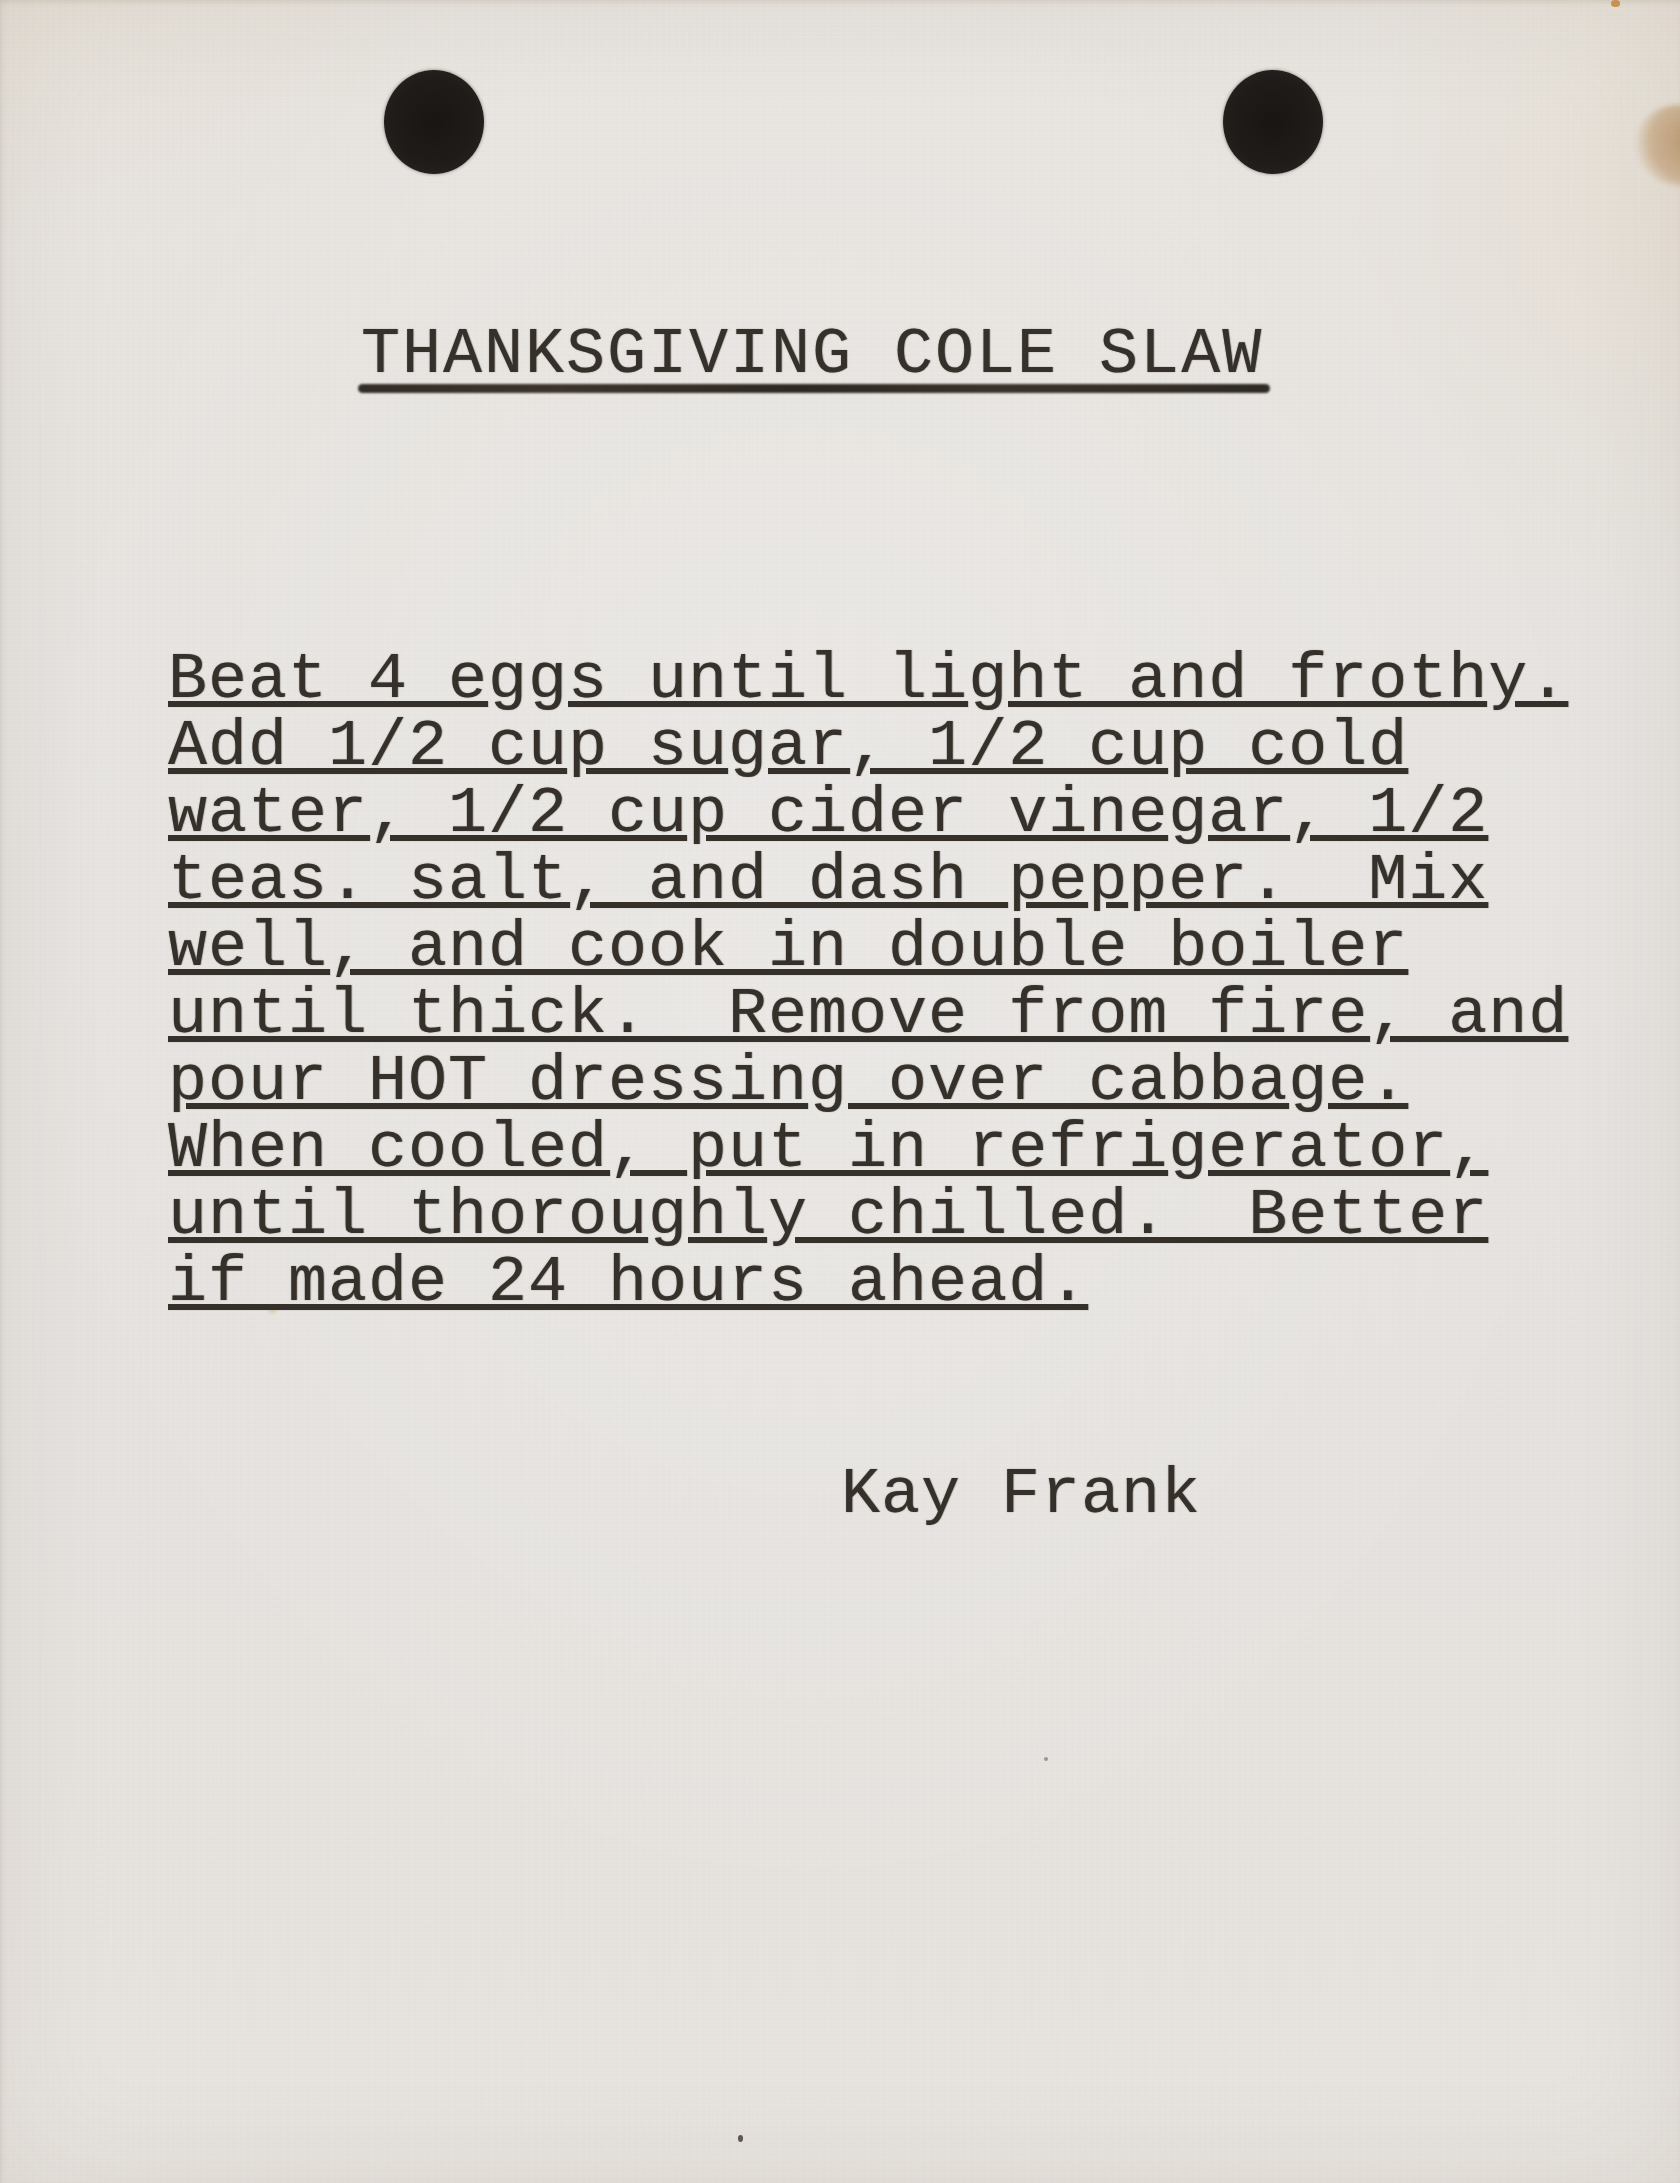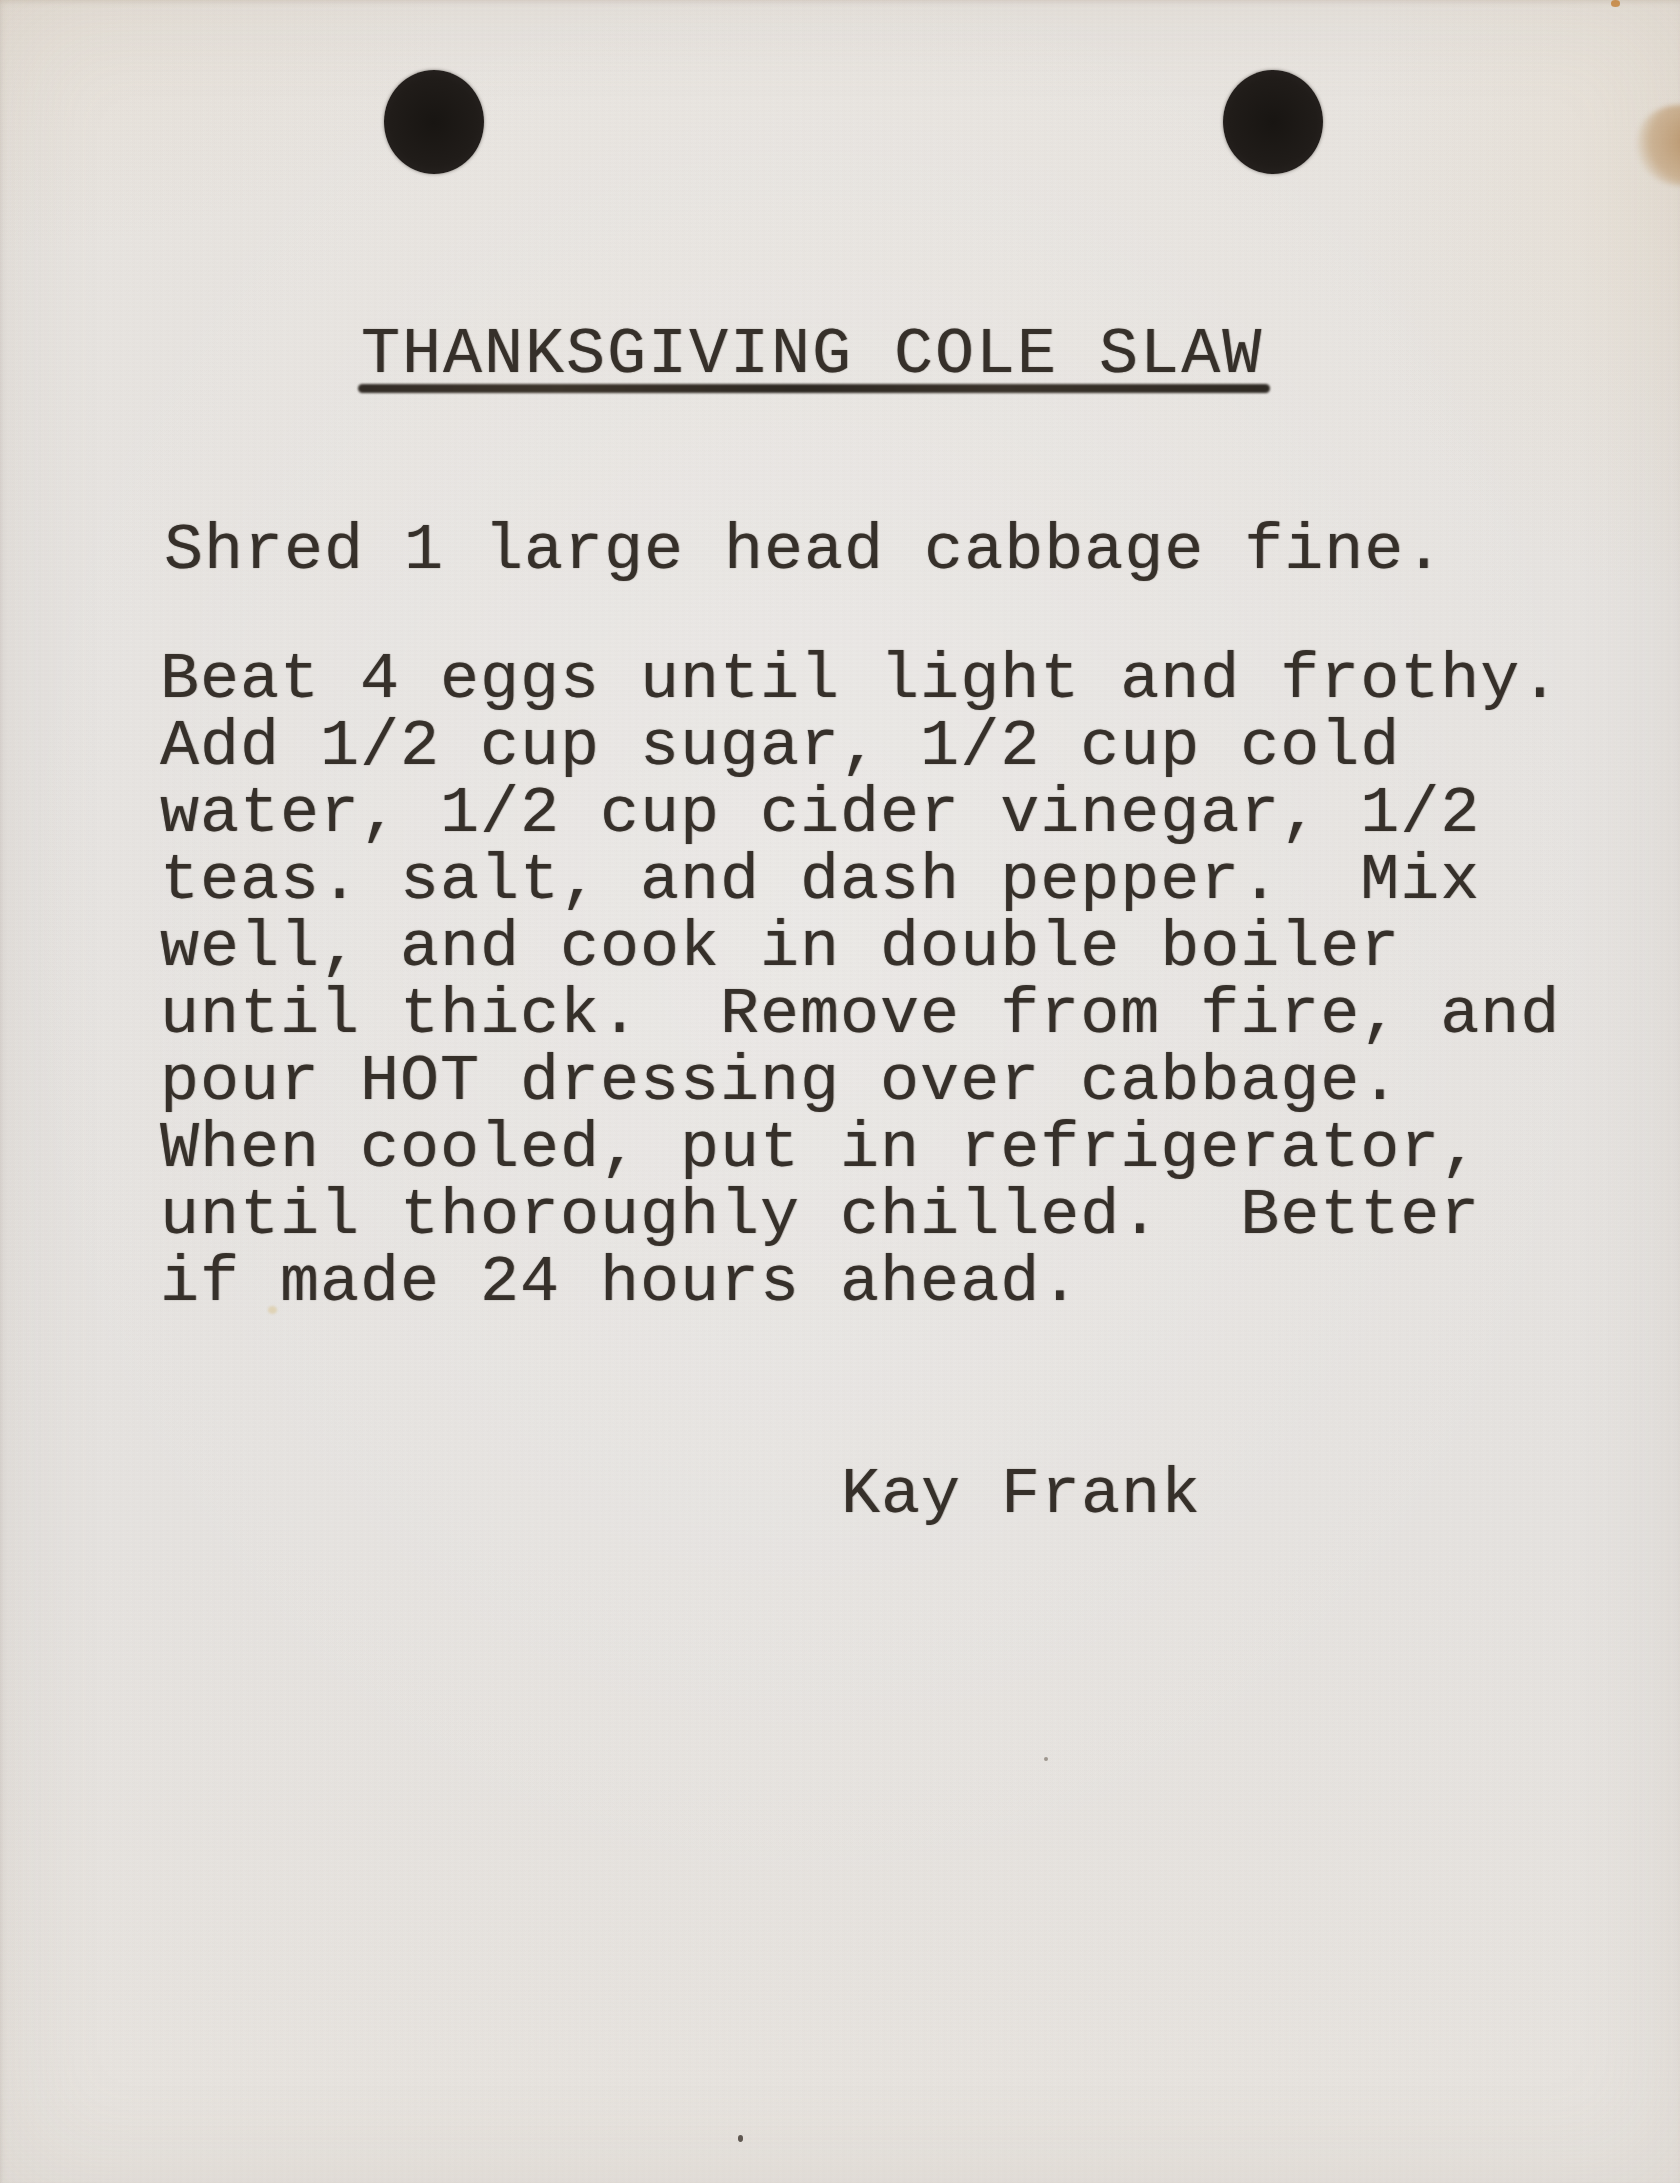--- a/index.html
+++ b/index.html
@@ -66,21 +66,21 @@
     position: absolute;
     left: -2.7px;
     right: -6.7px;
     bottom: -4px;
     height: 9.3px;
     border-radius: 4.7px;
     background: linear-gradient(90deg, #332d27 0%, #3d352c 22%, #2e2923 48%, #3a332b 71%, #2f2a24 100%);
     filter: blur(0.8px);
   }
   .intro     { left: 164px;  top: 453px; }
-  .body-text { left: 160px;  top: 582px; }
+  .body-text { left: 168px;  top: 582px; text-decoration: underline; }
   .signature { left: 841px; top: 1397px; }
 
   .stain {
     position: absolute;
     left: 1636px;
     top: 105px;
     width: 87px;
     height: 81px;
     border-radius: 55% 45% 50% 60%;
     background: radial-gradient(circle at 60% 45%, rgba(164,113,56,0.62) 0%, rgba(176,130,75,0.45) 55%, rgba(176,130,75,0) 78%);
@@ -102,21 +102,20 @@
   <div class="hole hole-right"></div>
 
   <div class="stain"></div>
   <div class="speck speck-corner"></div>
   <div class="speck speck-bottom"></div>
   <div class="speck speck-mid"></div>
   <div class="speck speck-warm"></div>
 
   <h1 class="typed title">THANKSGIVING COLE SLAW</h1>
 
-  <p class="typed intro">Shred 1 large head cabbage fine.</p>
 
   <p class="typed body-text">Beat 4 eggs until light and frothy.
 Add 1/2 cup sugar, 1/2 cup cold
 water, 1/2 cup cider vinegar, 1/2
 teas. salt, and dash pepper.  Mix
 well, and cook in double boiler
 until thick.  Remove from fire, and
 pour HOT dressing over cabbage.
 When cooled, put in refrigerator,
 until thoroughly chilled.  Better

